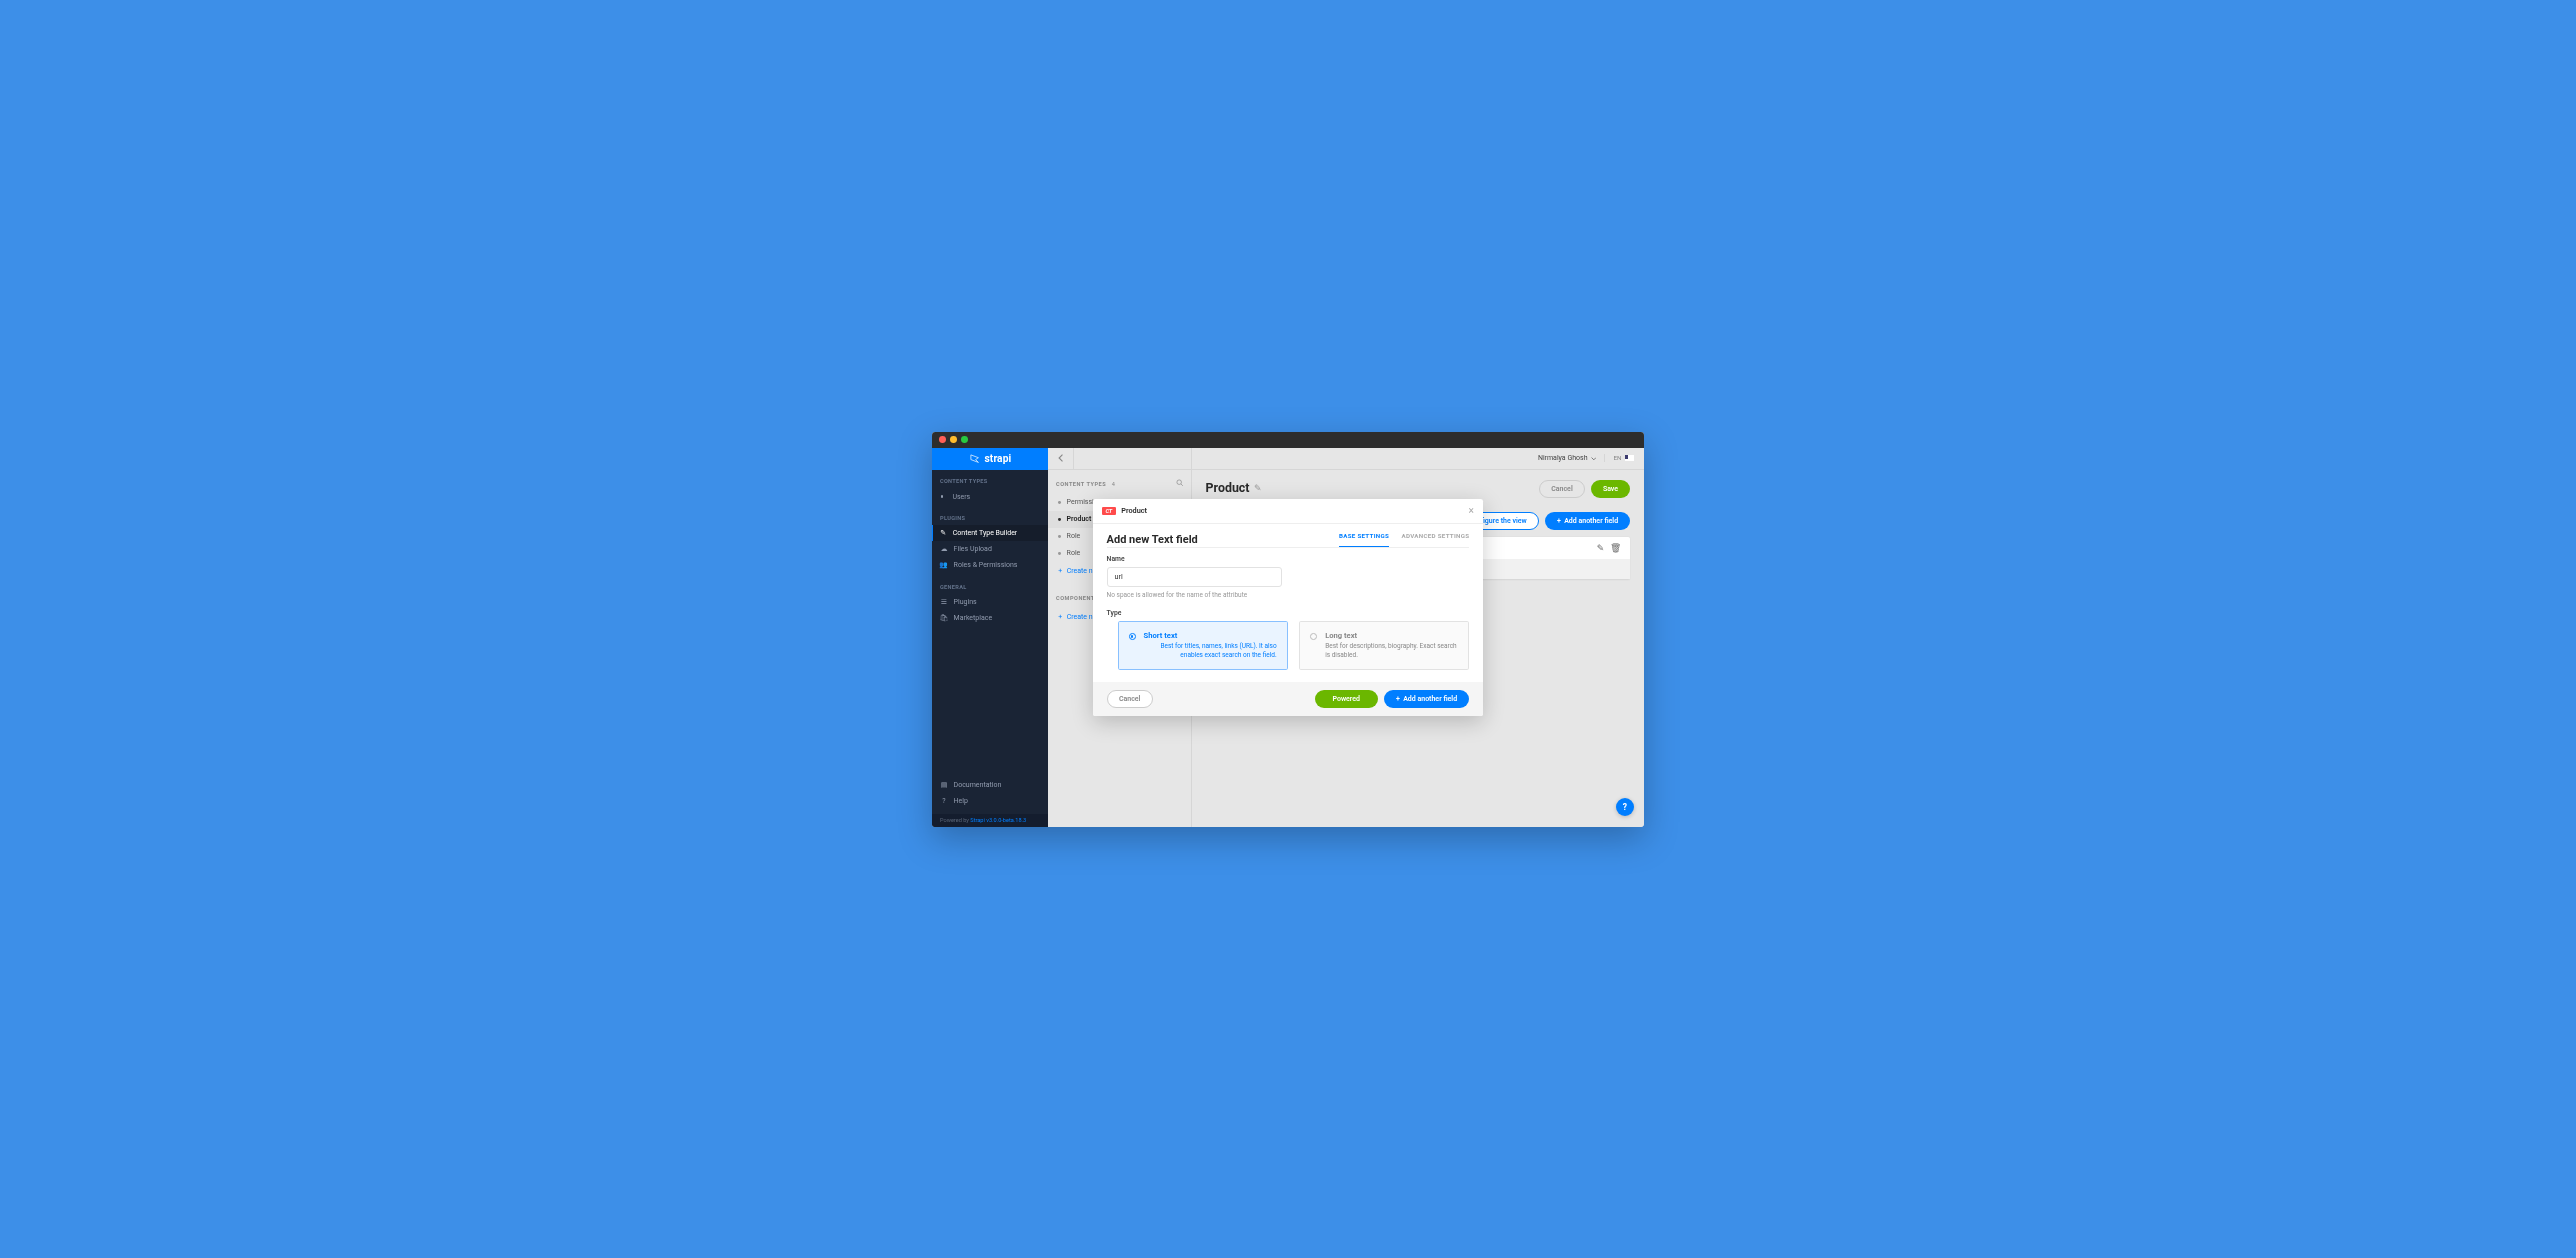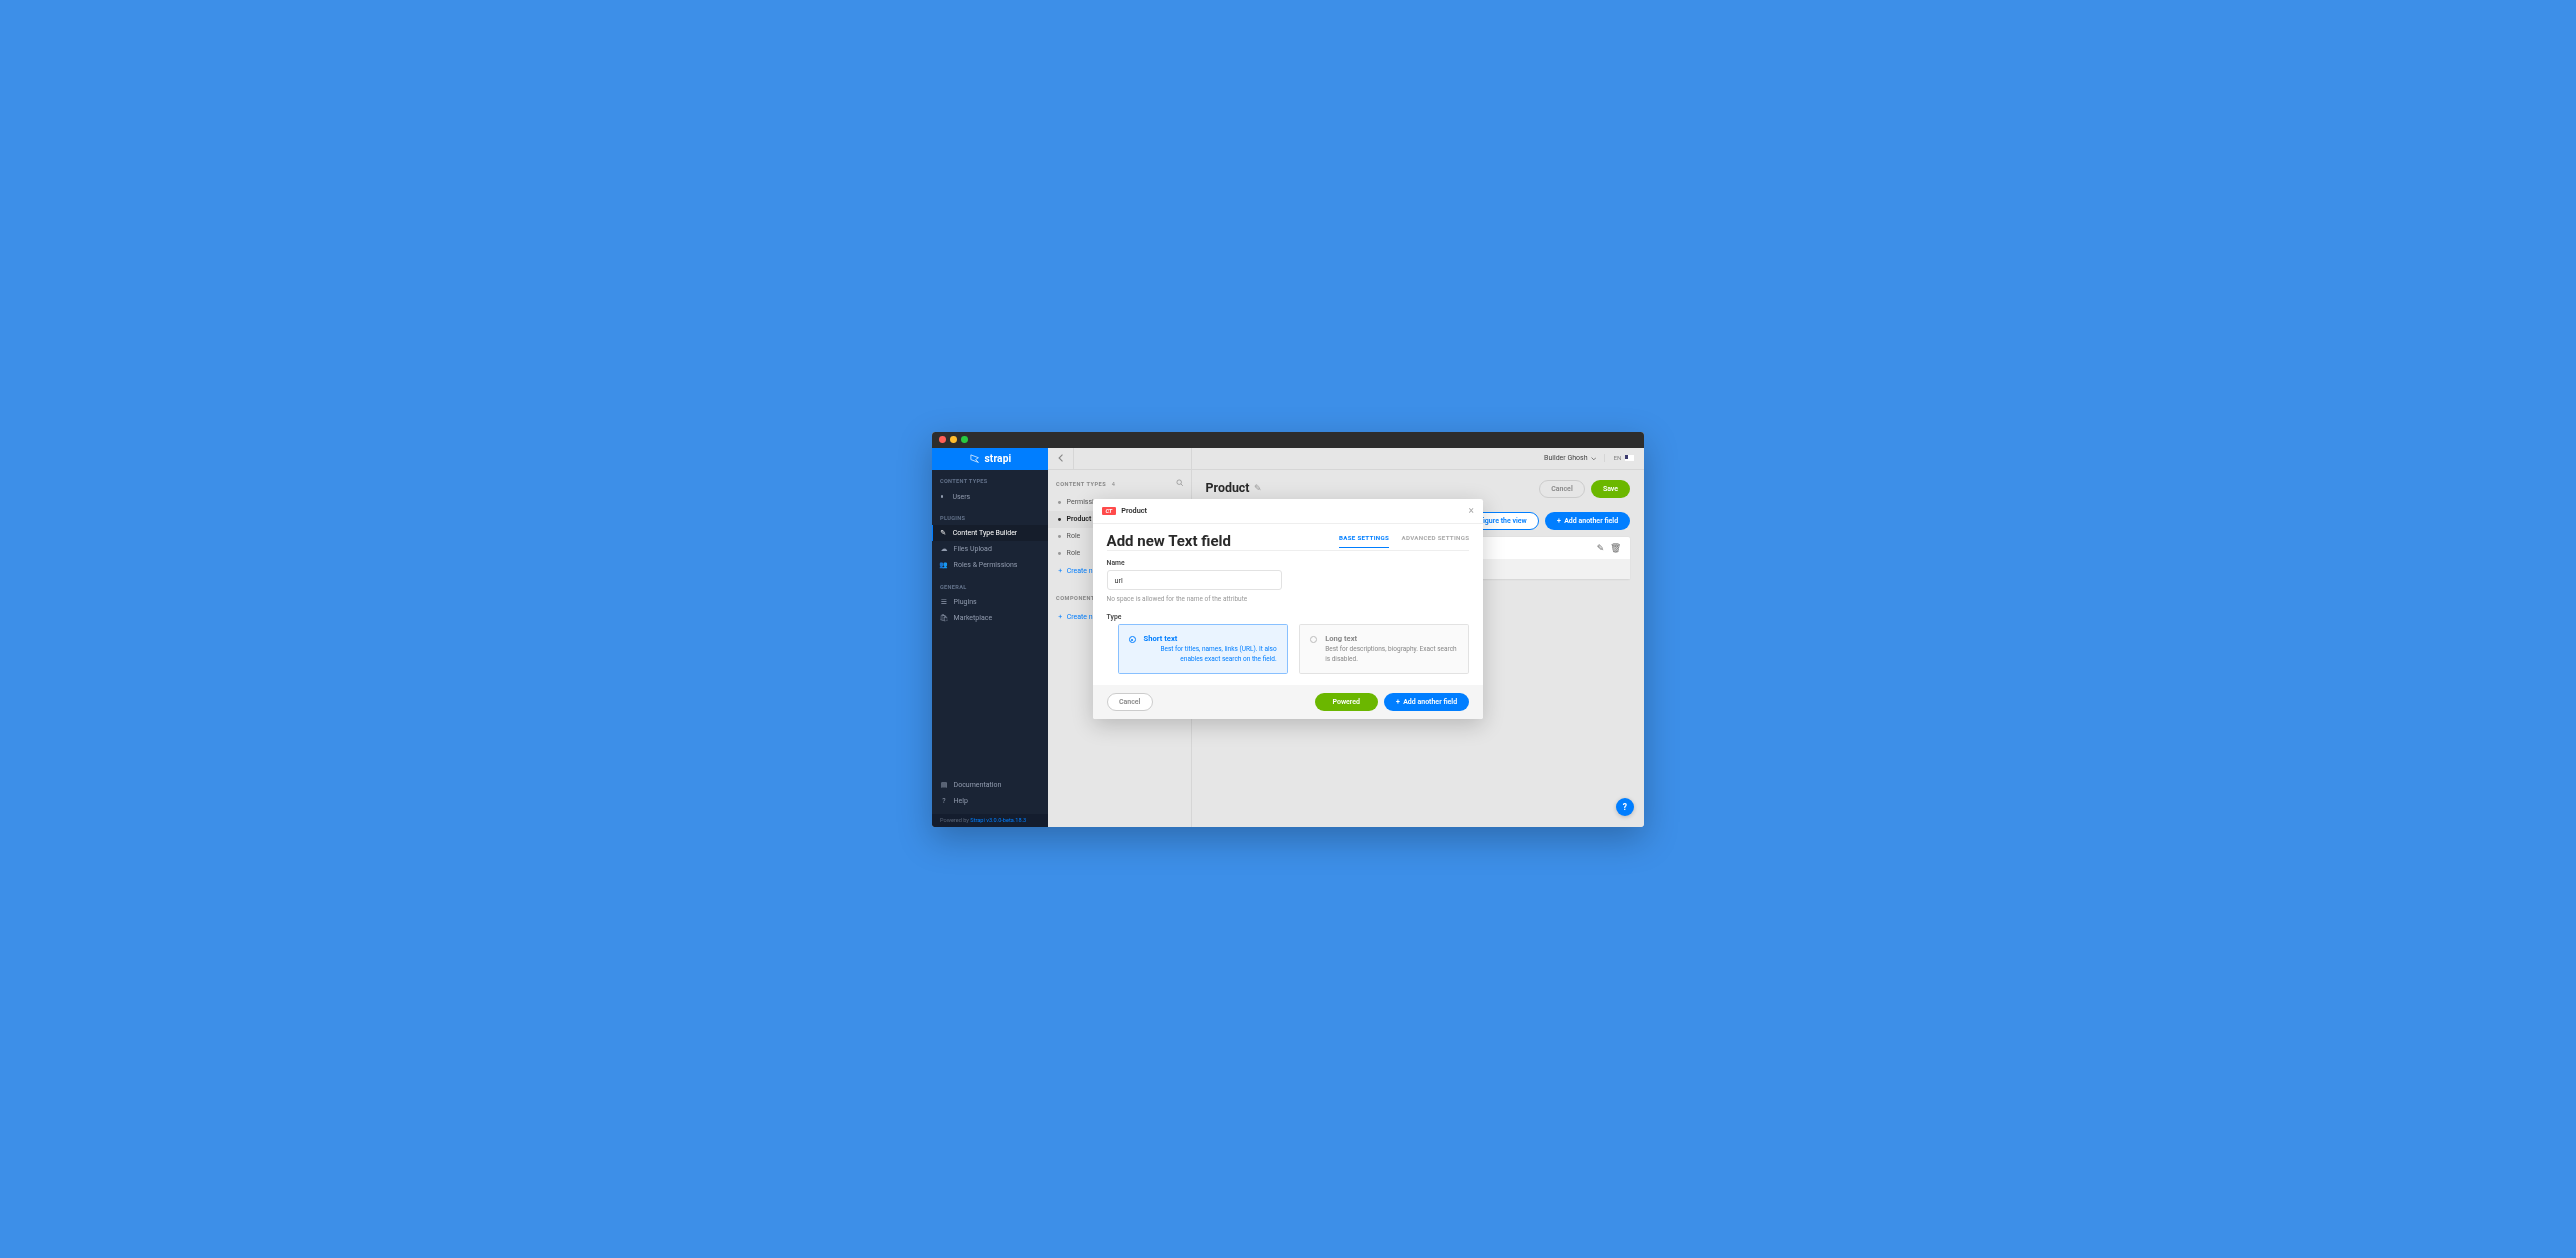--- a/index.html
+++ b/index.html
@@ -62,21 +62,21 @@
 .empty-strip { height: 20.3px; background: #f1f1f1; }
 
 .modal-backdrop { position: absolute; inset: 0; background: transparent; display: flex; align-items: flex-start; justify-content: center; padding-top: 51px; }
 .modal { width: 390px; background: #fff; border-radius: 2.3px; box-shadow: 0 5.6px 22.6px rgba(0,0,0,0.2); overflow: hidden; }
 .modal-head { display: flex; align-items: center; justify-content: space-between; padding: 6.8px 9px; border-bottom: 0.6px solid #eee; }
 .modal-head-left { display: flex; align-items: center; gap: 5.6px; }
 .ct-badge { background: #ff4b4b; color: #fff; font-size: 5.6px; font-weight: 700; font-style: italic; padding: 1.1px 3.4px; border-radius: 1.1px; }
 .modal-crumb { font-size: 7.3px; font-weight: 600; color: #2a2a2a; }
 .modal-close { color: #aaa; cursor: pointer; font-size: 10.2px; }
 .modal-title-row { display: flex; align-items: center; justify-content: space-between; padding: 8px 13.6px 0; }
-.modal-title { font-size: 15px; font-weight: 700; color: #2a2a2a; }
+.modal-title { font-size: 11px; font-weight: 700; color: #2a2a2a; }
 .tabs { display: flex; gap: 12.4px; }
 .tab { font-size: 6.2px; font-weight: 700; letter-spacing: 0.3px; text-transform: uppercase; padding-bottom: 5.6px; cursor: pointer; color: #aaa; }
 .tab.active { color: #007eff; border-bottom: 1.1px solid #007eff; }
 .divider { height: 0.6px; background: #eee; margin: 0 13.6px; }
 .modal-body { padding: 8px 13.6px 11.3px; }
 .form-label { font-size: 6.8px; font-weight: 600; color: #444; margin-bottom: 3.4px; display: block; }
 .text-input { width: 175px; padding: 4.5px 6.8px; border: 0.6px solid #e2e2e2; border-radius: 3px; font-size: 7.3px; color: #333; outline: none; }
 .hint { font-size: 6.5px; color: #999; margin-top: 4.5px; }
 .type-row { display: flex; gap: 11.3px; margin-top: 3.4px; margin-left: 11px; }
 .type-card { flex: 1; border: 0.6px solid #e2e2e2; border-radius: 1.7px; padding: 9px 10.2px; display: flex; gap: 8px; align-items: flex-start; cursor: pointer; background: #fafafa; }
@@ -213,21 +213,21 @@
       </div>
       <div class="create-link">
         <span>+</span>
         <span>Create new component</span>
       </div>
     </div>
 
     <div class="content-area">
       <div class="top-right-bar">
         <div class="user-drop">
-          <span>Builder Ghosh</span>
+          <span>Nirmalya Ghosh</span>
           <svg width="5.6" height="3.4" viewBox="0 0 10 6">
               <path d="M1 1 L5 5 L9 1" stroke="#666" stroke-width="1.5" fill="none"></path>
             </svg>
         </div>
         <div class="lang">
           <span>EN</span>
           <span class="flag"></span>
         </div>
       </div>
 

